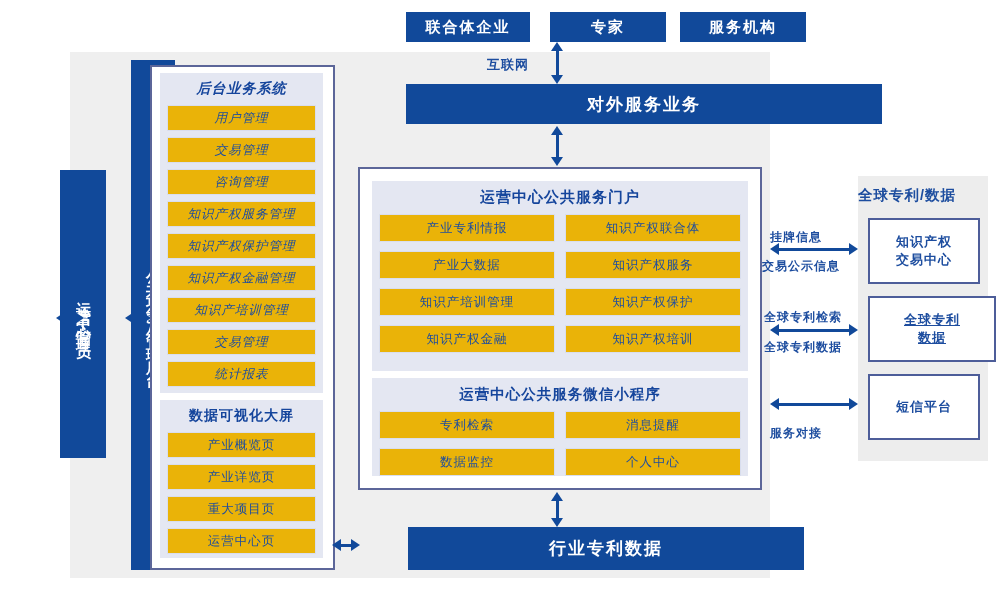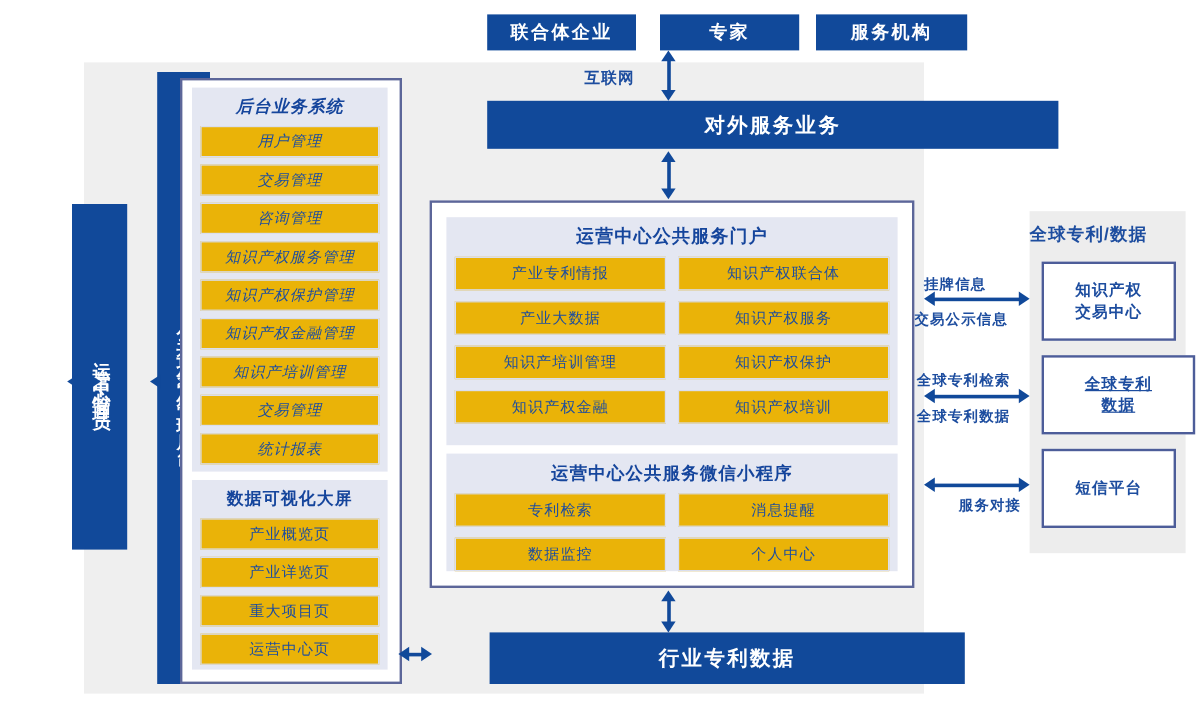--- a/index.html
+++ b/index.html
@@ -158,15 +158,15 @@
 
   <div class="lbl" style="left:770px;top:229px;width:88px;">挂牌信息</div>
   <div class="harrow" style="left:770px;top:242px;width:88px;"></div>
   <div class="lbl" style="left:762px;top:258px;width:104px;">交易公示信息</div>
 
   <div class="lbl" style="left:764px;top:309px;width:100px;">全球专利检索</div>
   <div class="harrow" style="left:770px;top:323px;width:88px;"></div>
   <div class="lbl" style="left:764px;top:339px;width:100px;">全球专利数据</div>
 
   <div class="harrow" style="left:770px;top:397px;width:88px;"></div>
-  <div class="lbl" style="left:770px;top:413px;width:88px;padding-left:29px;">服务对接</div>
+  <div class="lbl" style="left:770px;top:425px;width:88px;">服务对接</div>
 
 </div>
 
 </body></html>

